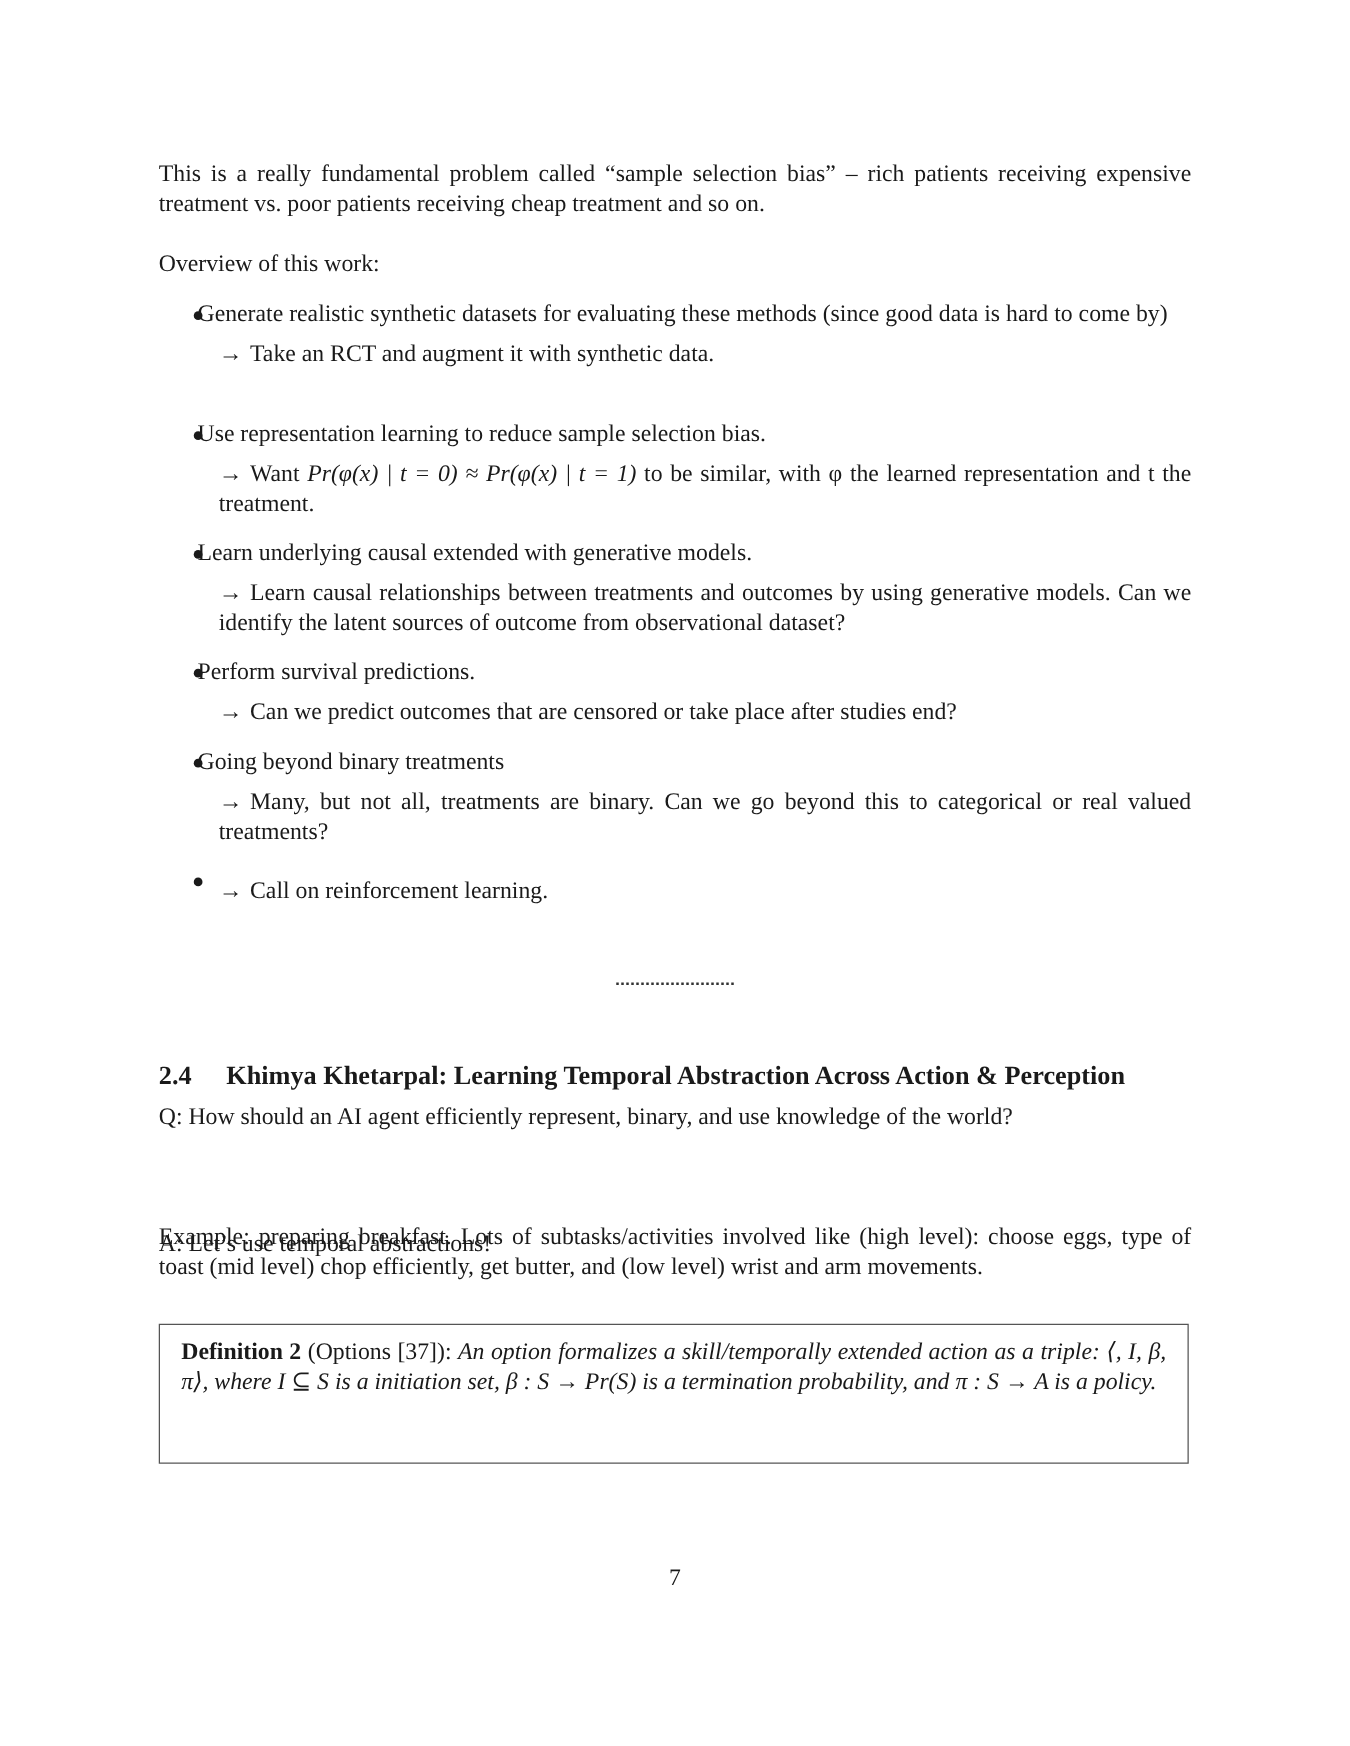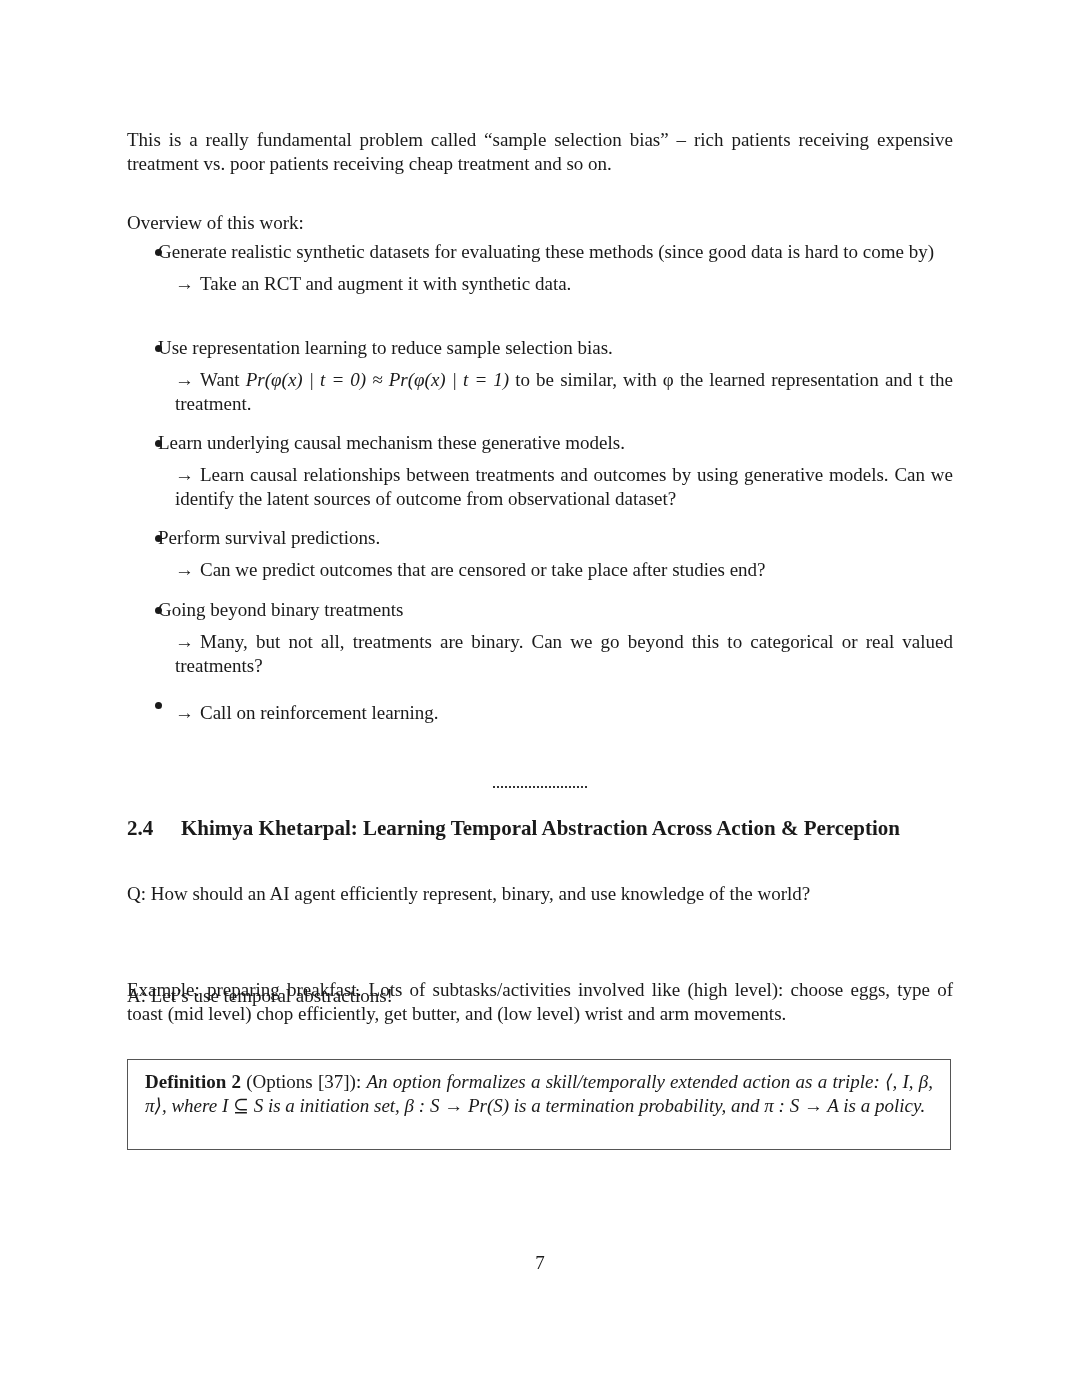--- a/index.html
+++ b/index.html
@@ -18,56 +18,56 @@
   }
   .bullet .main { margin-left: 3px; line-height: 24px; text-align: justify; }
   .bullet .sub { margin-left: 20px; margin-top: 8px; line-height: 24px; text-align: justify; }
   .arrow { margin-right: 6px; }
   .math { font-style: italic; }
   .sep {
     position: absolute; left: 493px; top: 786px; width: 94px; height: 0;
     border-top: 2px dotted #333;
   }
   .section {
-    position: absolute; left: 127px; top: 816px; width: 826px;
+    position: absolute; left: 127px; top: 848px; width: 826px;
     font-weight: bold; font-size: 21px; line-height: 25px;
   }
   .section .num { position: absolute; left: 0; top: 0; }
   .section .title { margin-left: 54px; text-align: justify; }
   .defbox {
-    position: absolute; left: 127px; top: 1059px; width: 824px; height: 91px;
+    position: absolute; left: 127px; top: 1059px; width: 824px; height: 112px;
     border: 1.5px solid #555; box-sizing: border-box;
     padding: 10px 17px;
   }
   .defbox p { line-height: 24px; }
   .def-label { font-weight: bold; }
   .def-body { font-style: italic; }
   .pagenum { position: absolute; left: 0; width: 1080px; top: 1252px; text-align: center; }
 </style>
 </head>
 <body>
 
 <p class="para" style="top:128px;">This is a really fundamental problem called “sample selection bias” – rich patients receiving expensive treatment vs. poor patients receiving cheap treatment and so on.</p>
-<p class="para" style="top:200px;margin-top:11px;">Overview of this work:</p>
+<p class="para" style="top:200px;">Overview of this work:</p>
 
 <div class="bullet" style="top:240px;">
   <span class="dot"></span>
   <div class="main">Generate realistic synthetic datasets for evaluating these methods (since good data is hard to come by)</div>
   <div class="sub"><span class="arrow">→</span><span>Take an RCT and augment it with synthetic data.</span></div>
 </div>
 
 <div class="bullet" style="top:336px;">
   <span class="dot"></span>
   <div class="main">Use representation learning to reduce sample selection bias.</div>
   <div class="sub"><span class="arrow">→</span><span>Want </span><span class="math">Pr(φ(x) | t = 0) ≈ Pr(φ(x) | t = 1)</span><span> to be similar, with φ the learned representation and t the treatment.</span></div>
 </div>
 
 <div class="bullet" style="top:431px;">
   <span class="dot"></span>
-  <div class="main">Learn underlying causal mechanism these generative models.</div>
+  <div class="main">Learn underlying causal extended with generative models.</div>
   <div class="sub"><span class="arrow">→</span><span>Learn causal relationships between treatments and outcomes by using generative models. Can we identify the latent sources of outcome from observational dataset?</span></div>
 </div>
 
 <div class="bullet" style="top:526px;">
   <span class="dot"></span>
   <div class="main">Perform survival predictions.</div>
   <div class="sub"><span class="arrow">→</span><span>Can we predict outcomes that are censored or take place after studies end?</span></div>
 </div>
 
 <div class="bullet" style="top:598px;">

